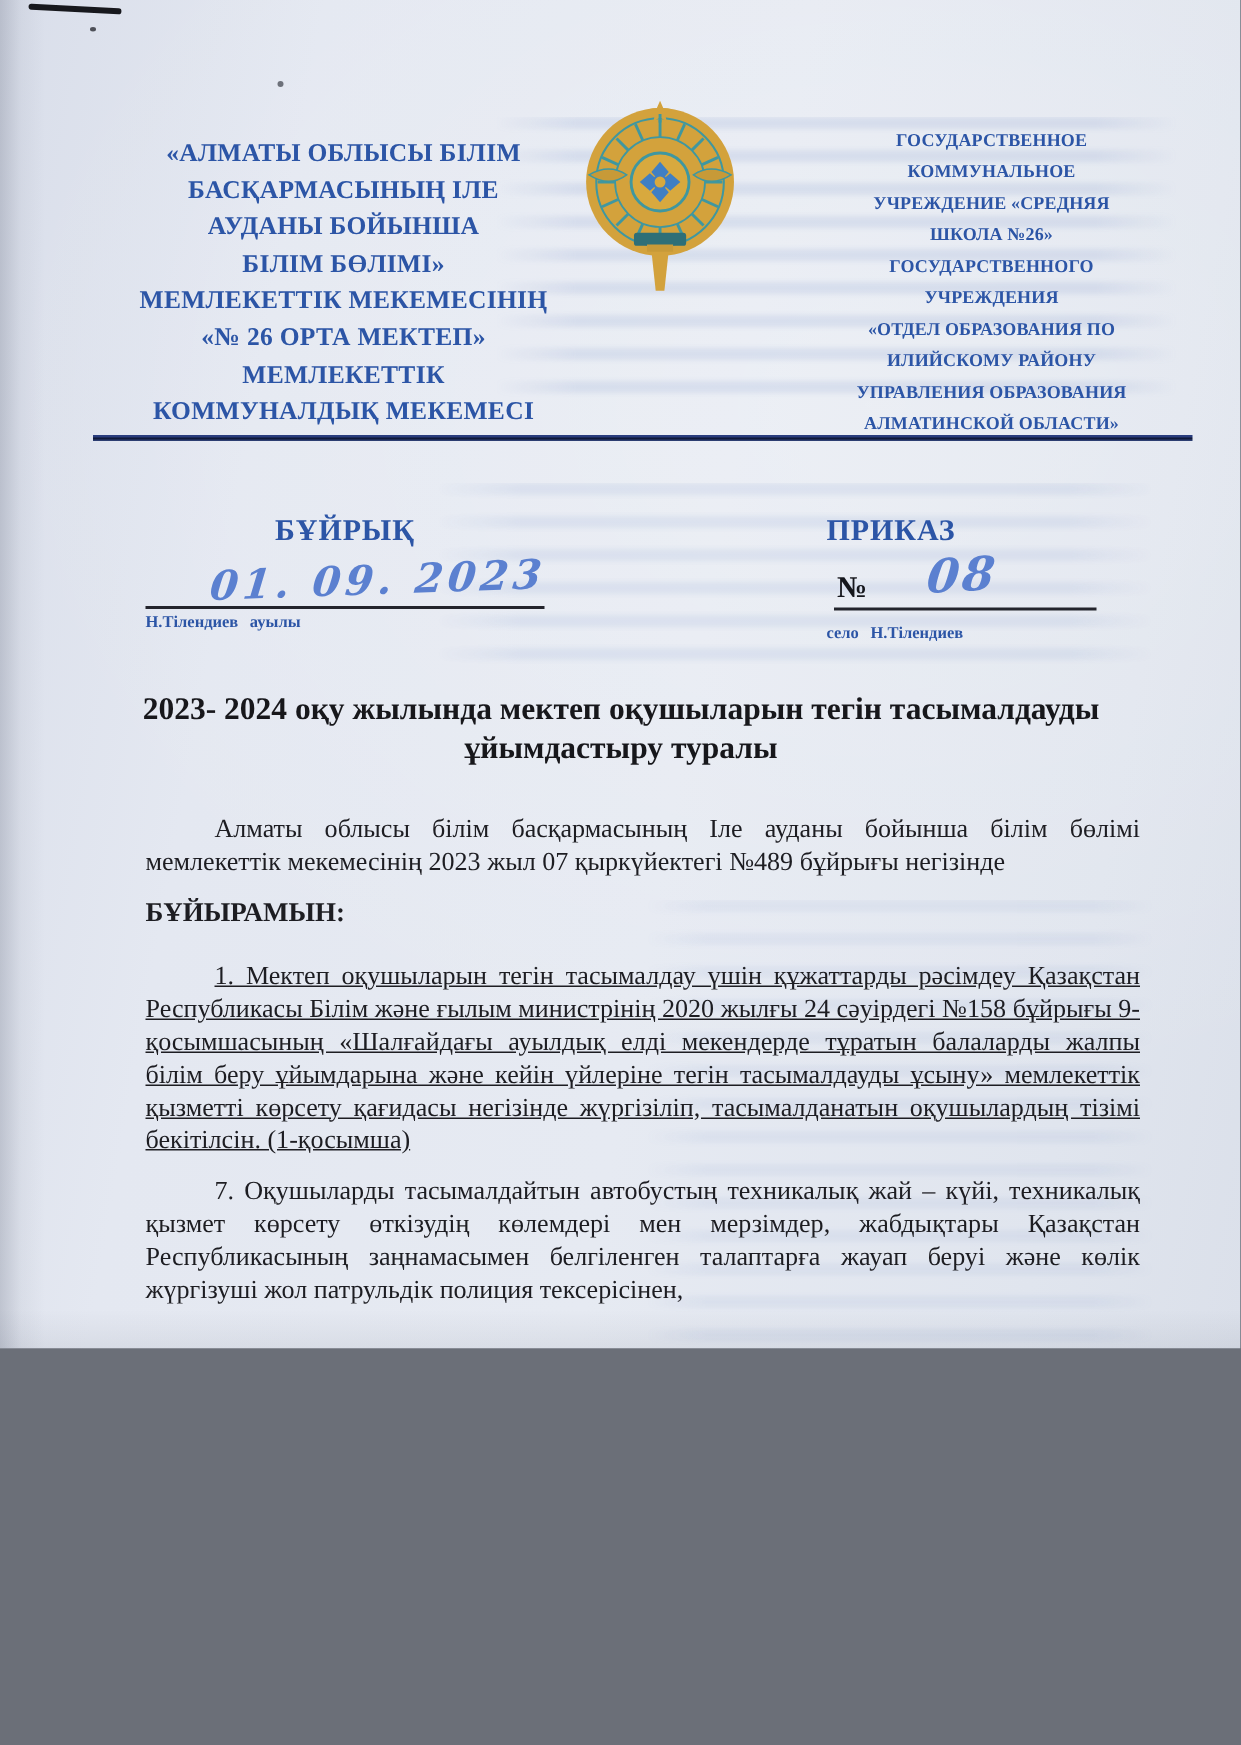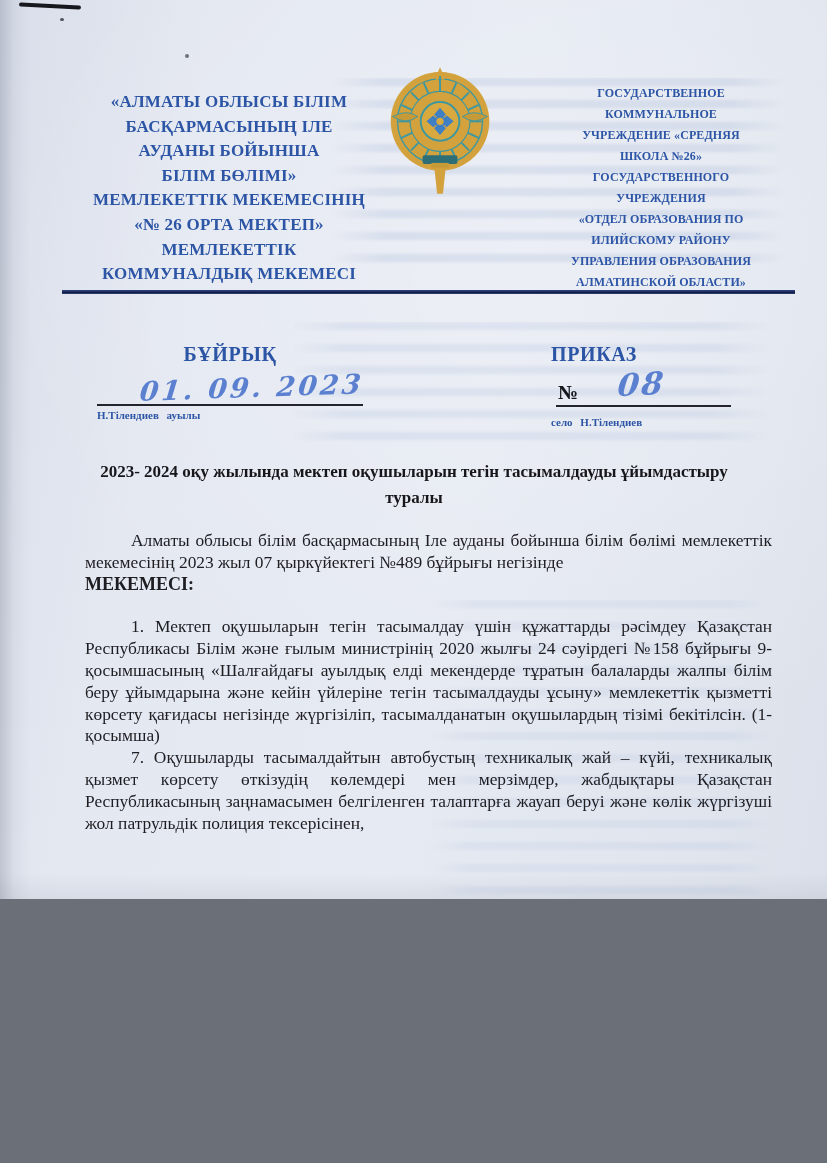--- a/index.html
+++ b/index.html
@@ -53,29 +53,29 @@
   .sign-line{position:absolute;z-index:2;height:0;border-bottom:2.6px solid #23242c;}
   .line-left{left:97px;top:404px;width:266px;}
   .line-right{left:556px;top:405px;width:175px;}
   .num-sign{position:absolute;left:558px;top:381px;z-index:3;font-size:20px;font-weight:bold;color:#15161c;}
   .place{position:absolute;z-index:2;font-weight:bold;color:#2c55a6;font-size:11px;word-spacing:5px;}
   .place-kk{left:97px;top:409px;width:266px;}
   .place-ru{left:551px;top:416px;width:185px;}
   
   .doc-title{
     position:absolute;left:94px;top:459px;width:640px;z-index:2;
-    text-align:center;font-weight:bold;font-size:17px;line-height:26px;color:#17171b;
+    text-align:center;font-weight:bold;font-size:21px;line-height:26px;color:#17171b;
   }
   .body-flow{
     position:absolute;left:85px;top:530px;width:687px;z-index:2;
     font-size:17.4px;line-height:21.8px;color:#1d1d22;
   }
-  .body-flow p{margin:0;text-align:justify;text-indent:46px;}
+  .body-flow p{margin:12px;text-align:justify;text-indent:46px;}
   p.resolve{font-weight:bold;text-indent:0;text-align:left;font-size:18px;}
-  p.item-first{margin-top:21px;}
+  p.item-first{margin-top:21px;text-decoration:underline;}
 </style>
 </head>
 <body>
 
 <div class="page">
 
   <div class="scan-mark"></div>
   <div class="scan-speck"></div>
   <div class="scan-speck2"></div>
 
@@ -166,18 +166,18 @@
 
   <div class="num-sign">№</div>
   <div class="handwriting hw-num">08</div>
   <div class="sign-line line-right"></div>
   <div class="place place-ru">село  Н.Тілендиев</div>
 
   <div class="doc-title">2023- 2024 оқу жылында мектеп оқушыларын тегін тасымалдауды ұйымдастыру туралы</div>
 
   <div class="body-flow">
     <p>Алматы облысы білім басқармасының Іле ауданы бойынша білім бөлімі мемлекеттік мекемесінің 2023 жыл 07 қыркүйектегі №489  бұйрығы  негізінде</p>
-    <p class="resolve">МЕКЕМЕСІ:</p>
+    <p class="resolve">БҰЙЫРАМЫН:</p>
     <p class="item-first">1. Мектеп оқушыларын тегін тасымалдау үшін құжаттарды рәсімдеу Қазақстан Республикасы Білім және ғылым министрінің 2020 жылғы 24 сәуірдегі №158 бұйрығы 9-қосымшасының «Шалғайдағы ауылдық елді мекендерде тұратын балаларды жалпы білім беру ұйымдарына және кейін үйлеріне тегін тасымалдауды ұсыну» мемлекеттік қызметті көрсету қағидасы негізінде жүргізіліп, тасымалданатын оқушылардың тізімі бекітілсін. (1-қосымша)</p>
     <p>7. Оқушыларды тасымалдайтын автобустың техникалық жай – күйі, техникалық қызмет көрсету өткізудің көлемдері мен мерзімдер, жабдықтары Қазақстан Республикасының заңнамасымен белгіленген талаптарға жауап беруі және көлік жүргізуші жол патрульдік полиция тексерісінен,</p>
   </div>
 
 </div>
 
 </body></html>

